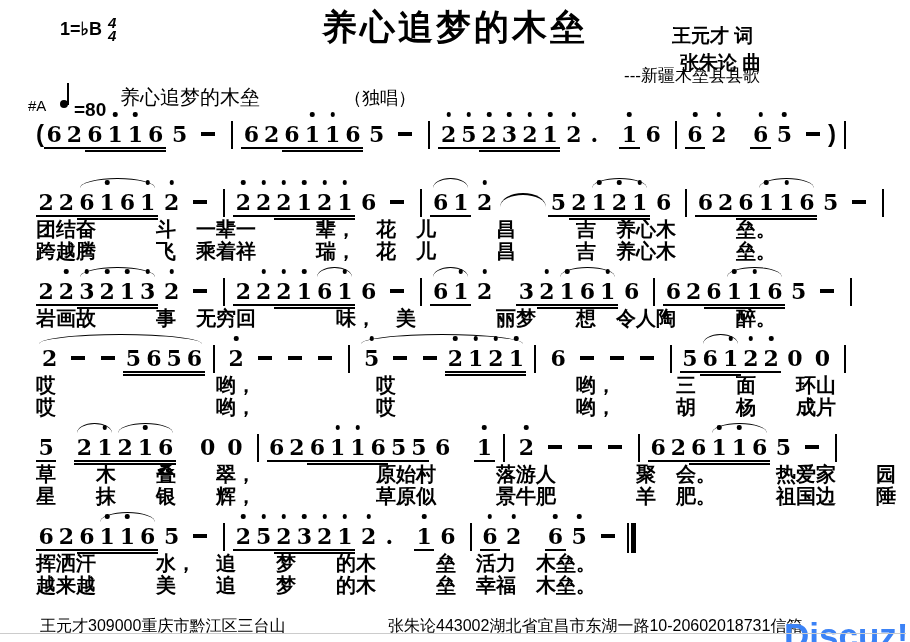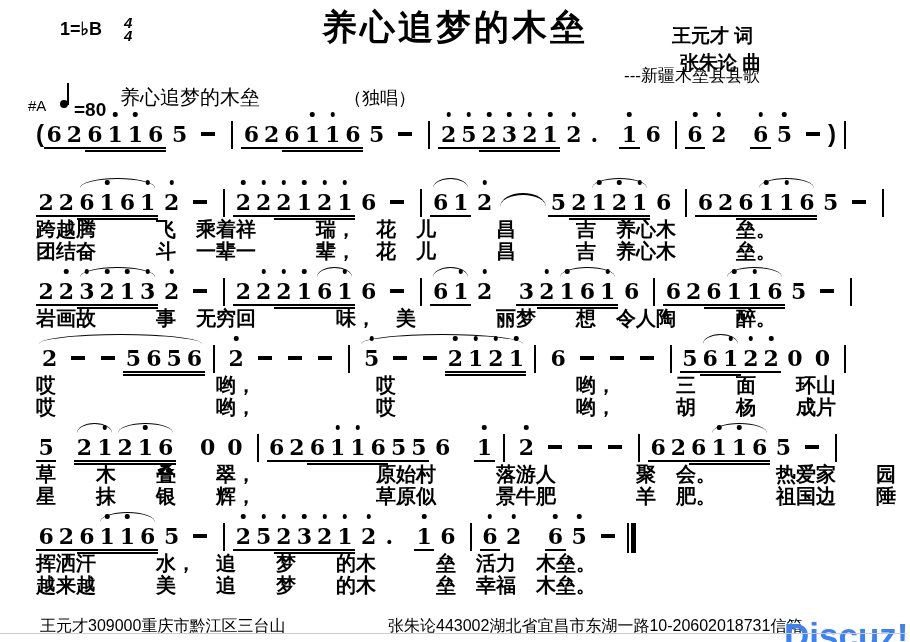--- a/index.html
+++ b/index.html
@@ -4,21 +4,21 @@
 <style>
   html,body{margin:0;padding:0;}
   body{
     width:910px;height:642px;background:#ffffff;color:#000;
     font-family:"Liberation Sans",sans-serif;
     position:relative;overflow:hidden;
     border-right:1px solid #eee;
   }
   
   .abs{position:absolute;}
-  #key{left:60px;top:16px;display:flex;align-items:center;font-size:18px;font-weight:bold;gap:16px;}
+  #key{left:60px;top:16px;display:flex;align-items:center;font-size:18px;font-weight:bold;}
   #key .ts{display:inline-flex;flex-direction:column;margin-left:6px;font-size:15px;line-height:13px;font-weight:bold;text-align:center;}
   #title{left:0;top:4px;width:910px;text-align:center;font-size:35px;font-weight:bold;letter-spacing:3px;}
   #credits{left:672px;top:22px;font-size:19px;line-height:27px;font-weight:bold;}
   #credits .c2{padding-left:8px;}
   #subtitle{left:0;top:64px;width:760px;text-align:right;font-size:17px;font-weight:normal;}
   #solo{left:0;top:86px;width:760px;text-align:center;font-size:18px;}
   #anchorA{left:28px;top:97px;font-size:15px;}
   #qnote{left:60px;top:100px;width:8px;height:8px;background:#000;border-radius:50%;}
   #qnote::after{content:"";position:absolute;right:-1px;bottom:3px;width:2px;height:22px;background:#000;}
   #tempo{left:74px;top:87px;font-size:19px;font-weight:bold;margin-top:12px;}
@@ -166,22 +166,22 @@
         <span class="note u2">6</span>
         <span class="slur">
           <span class="note u2 od">1</span>
           <span class="note u2 od">1</span>
           <span class="note u2">6</span>
         </span>
         <span class="note plain">5</span>
         <span class="dash"></span>
         <span class="bar"></span>
       </div>
+      <div class="lyric">团结奋　　　斗　一辈一　　　辈，　花　儿　　　昌　　　吉　养心木　　　垒。</div>
       <div class="lyric">跨越腾　　　飞　乘着祥　　　瑞，　花　儿　　　昌　　　吉　养心木　　　垒。</div>
-      <div class="lyric">团结奋　　　斗　一辈一　　　辈，　花　儿　　　昌　　　吉　养心木　　　垒。</div>
     </div>
     <div class="line-block">
       <div class="mline">
         <span class="note u1">2</span>
         <span class="note u1 od">2</span>
         <span class="slur">
           <span class="note u2 od">3</span>
           <span class="note u2 od">2</span>
           <span class="note u2 od">1</span>
           <span class="note u2 od">3</span>

